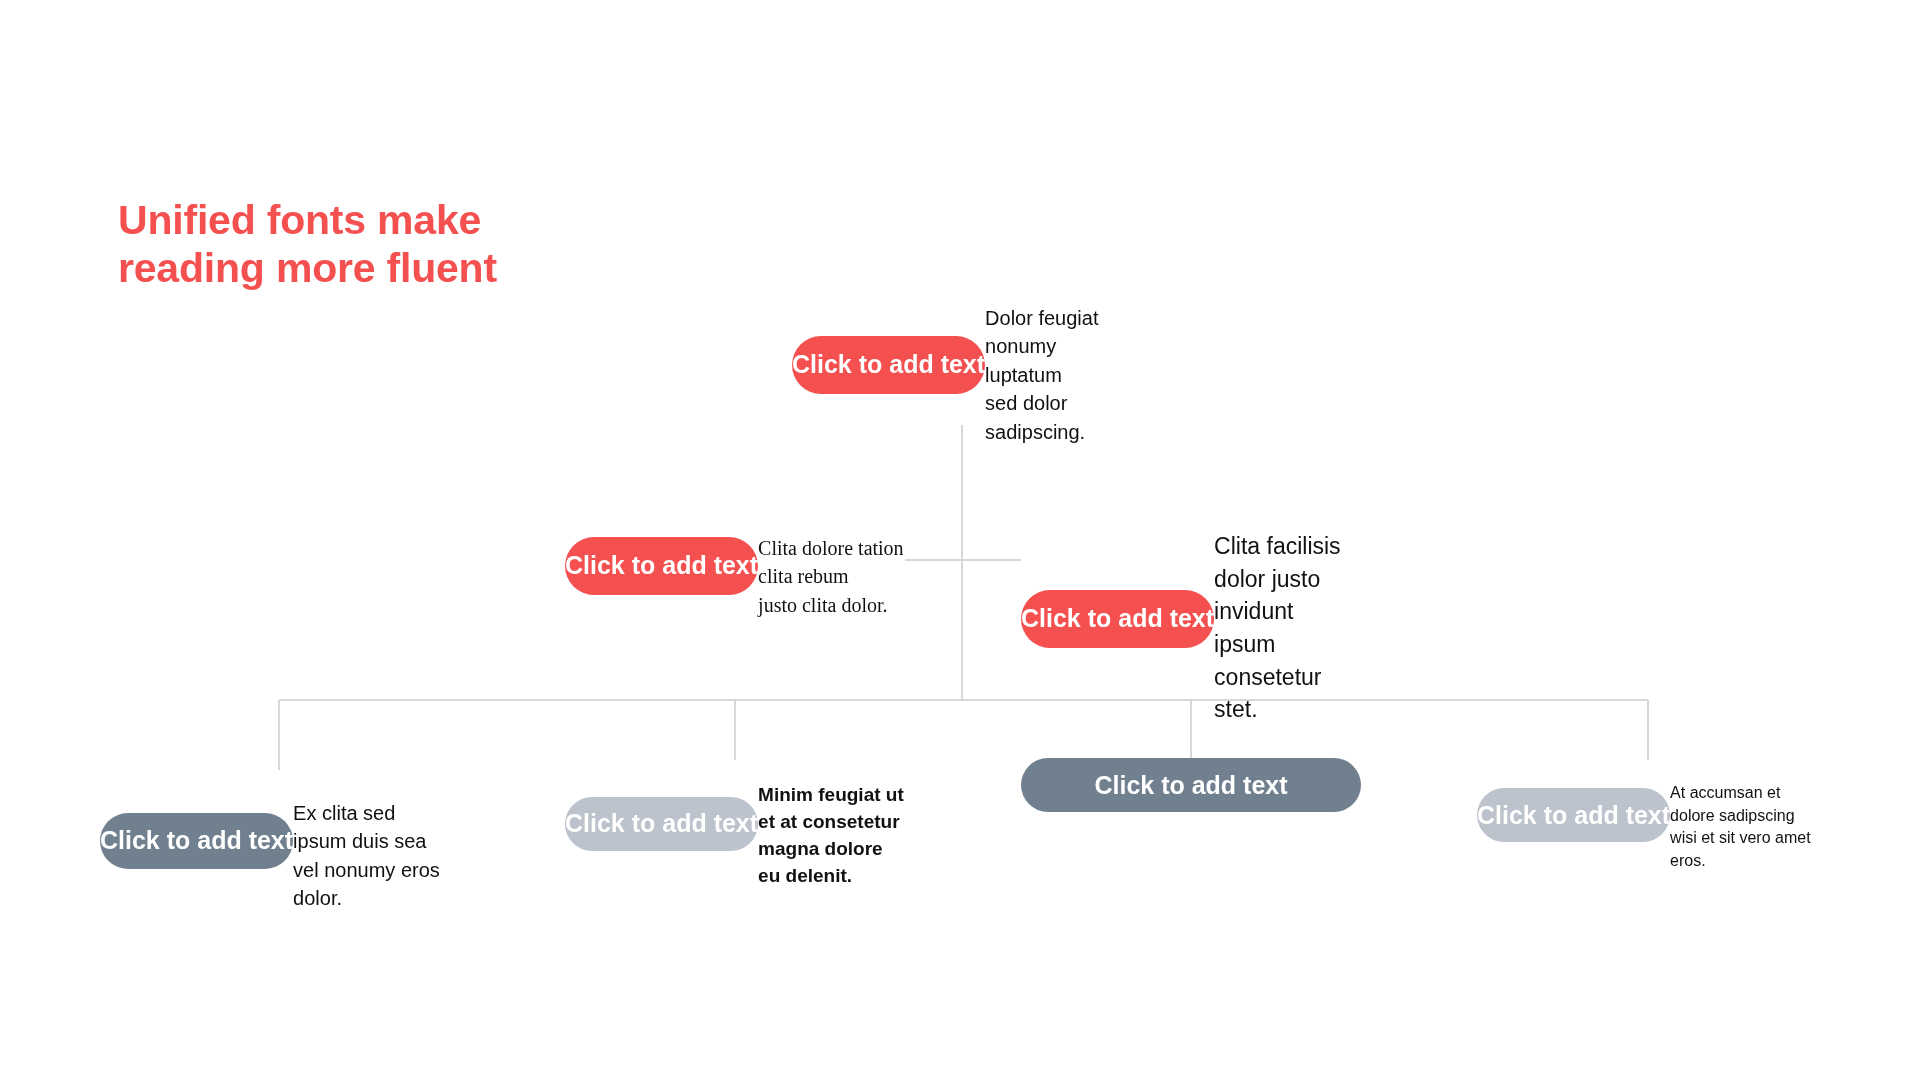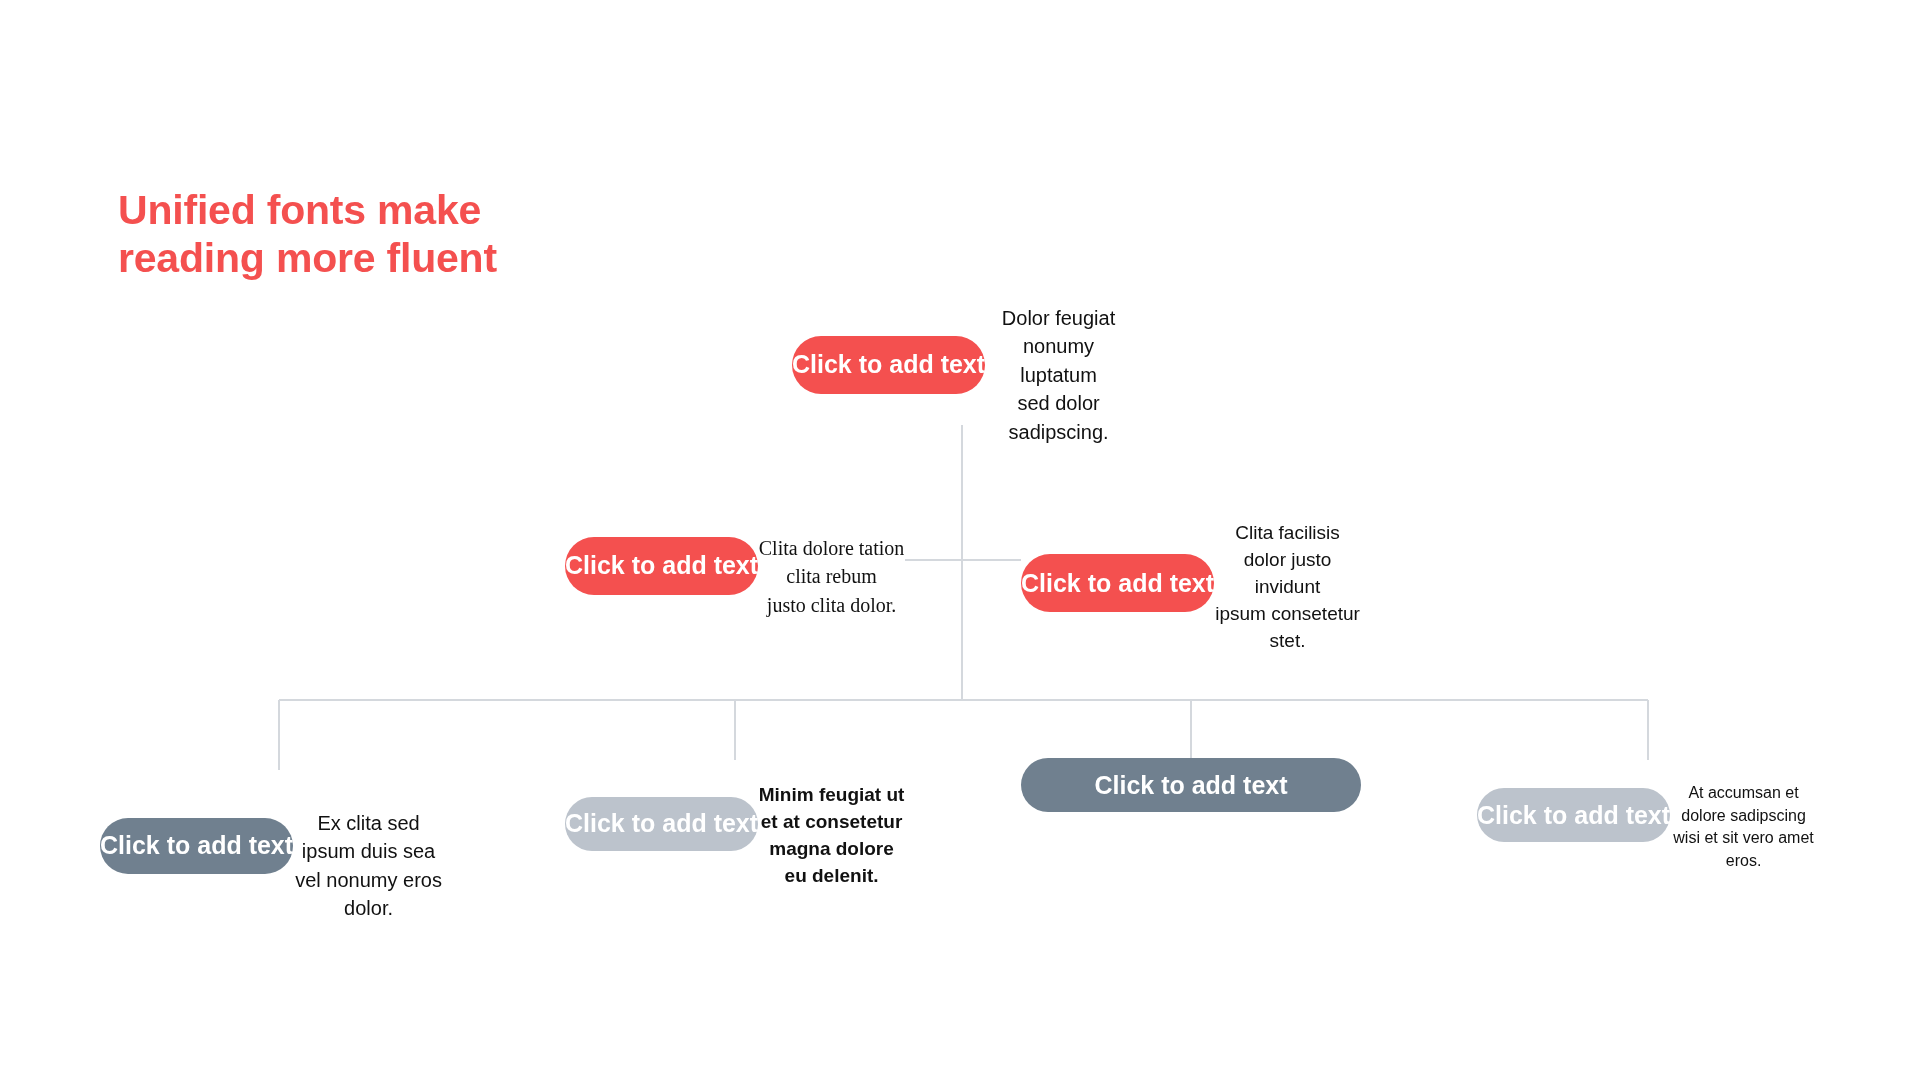--- a/index.html
+++ b/index.html
@@ -17,21 +17,21 @@
     position: relative;
     width: 1920px;
     height: 1080px;
     background: #ffffff;
   }
 
   
   #slide-title {
     position: absolute;
     left: 118px;
-    top: 186px;
+    top: 196px;
     width: 560px;
     font-size: 41px;
     font-weight: bold;
     line-height: 1.18;
     color: #F4504F;
     letter-spacing: -0.2px;
     white-space: pre-line;
   }
 
   
@@ -58,21 +58,21 @@
     border-radius: 999px;
     color: #ffffff;
     font-weight: bold;
     text-align: center;
     cursor: pointer;
     user-select: none;
     white-space: nowrap;
   }
 
   .caption {
-    text-align: center;
+    text-align: left;
     color: #111111;
     line-height: 1.42;
     white-space: pre-line;
   }
 
   
   #node-root { left: 792px; top: 284px; width: 340px; }
   #node-root .pill {
     width: 340px;
     height: 58px;
@@ -102,35 +102,35 @@
 
   
   #node-l2-right { left: 1021px; top: 512px; width: 340px; }
   #node-l2-right .pill {
     width: 340px;
     height: 58px;
     background: #F4504F;
     font-size: 25px;
   }
   #node-l2-right .caption {
-    margin-top: 8px;
-    font-size: 19px;
+    margin-top: 18px;
+    font-size: 23px;
     width: 340px;
   }
 
   
   #node-l3-1 { left: 100px; top: 769px; width: 344px; }
   #node-l3-1 .pill {
     width: 344px;
     height: 56px;
     background: #70808F;
     font-size: 25px;
   }
   #node-l3-1 .caption {
-    margin-top: 40px;
+    margin-top: 30px;
     font-size: 20px;
     width: 344px;
   }
 
   #node-l3-2 { left: 565px; top: 758px; width: 340px; }
   #node-l3-2 .pill {
     width: 340px;
     height: 54px;
     background: #BCC3CC;
     font-size: 25px;

